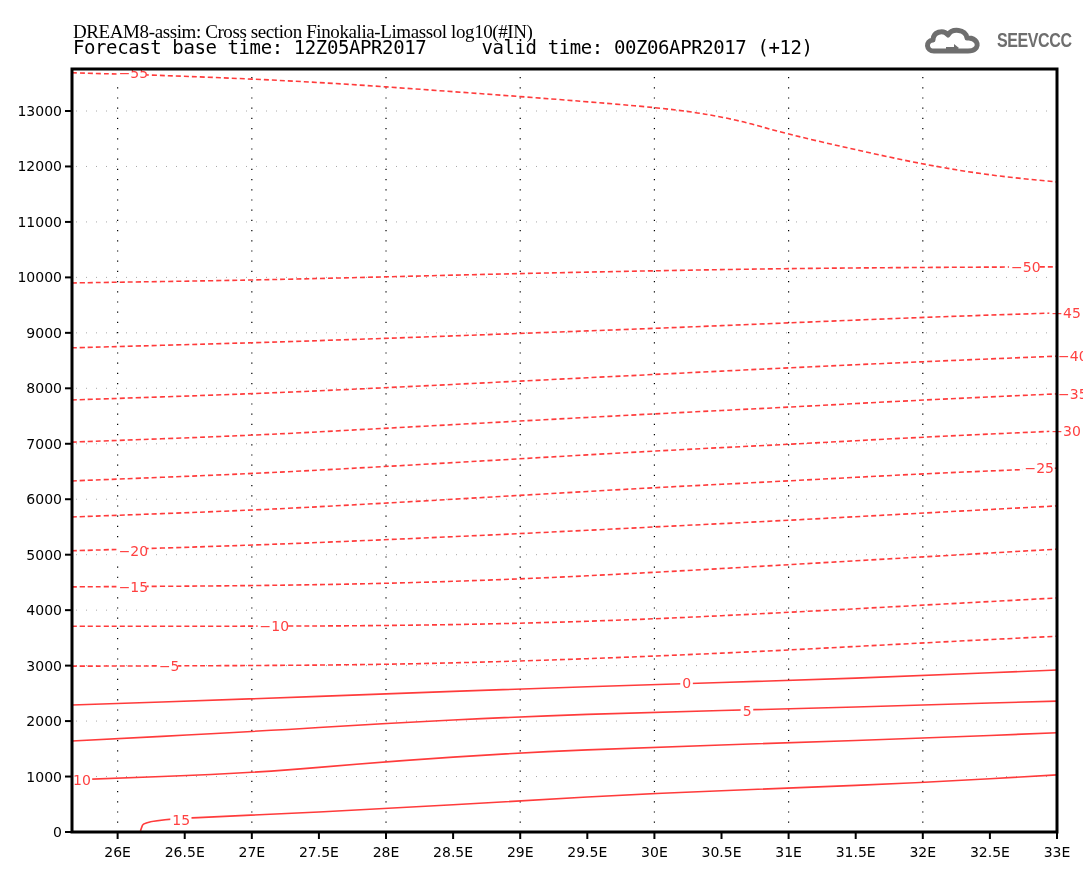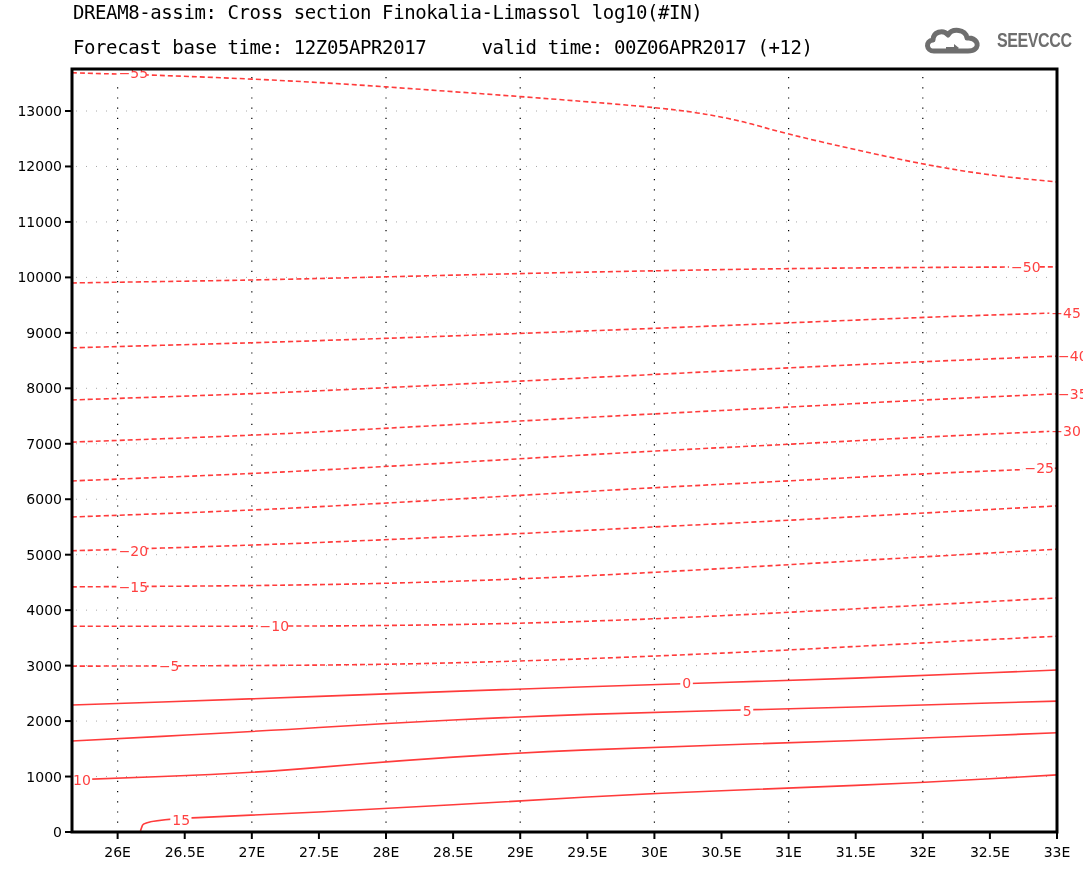--- a/index.html
+++ b/index.html
@@ -1,18 +1,18 @@
 <!DOCTYPE html>
 <html><head>
 <meta charset="utf-8">
 <style>
   html, body { margin: 0; padding: 0; background: #ffffff; }
   body { width: 1083px; height: 870px; position: relative; overflow: hidden; font-family: "DejaVu Sans", sans-serif; }
   .title { position: absolute; left: 73px; font-family: "DejaVu Sans Mono", monospace; font-size: 19px; color: #000; white-space: pre; letter-spacing: -0.4px; line-height: 22px; }
-  #title1 { top: 1px; }
+  #title1 { top: 21px; font-family: Liberation Serif, serif; }
   #title2 { top: 36px; }
   .logo { position: absolute; left: 924px; top: 26px; display: flex; align-items: center; gap: 15px; }
   .logo-text { font-family: "Liberation Sans", sans-serif; font-weight: bold; font-size: 20px; color: #6e6e6e; letter-spacing: -0.5px; transform: scaleX(0.8); transform-origin: left center; }
   svg#chart { position: absolute; left: 0; top: 0; }
   .tick-label { font-family: "DejaVu Sans", sans-serif; font-size: 14px; fill: #000; }
   .contour-label { font-family: "DejaVu Sans", sans-serif; font-size: 14px; fill: #ff4040; }
 </style>
 </head>
 <body>
 

